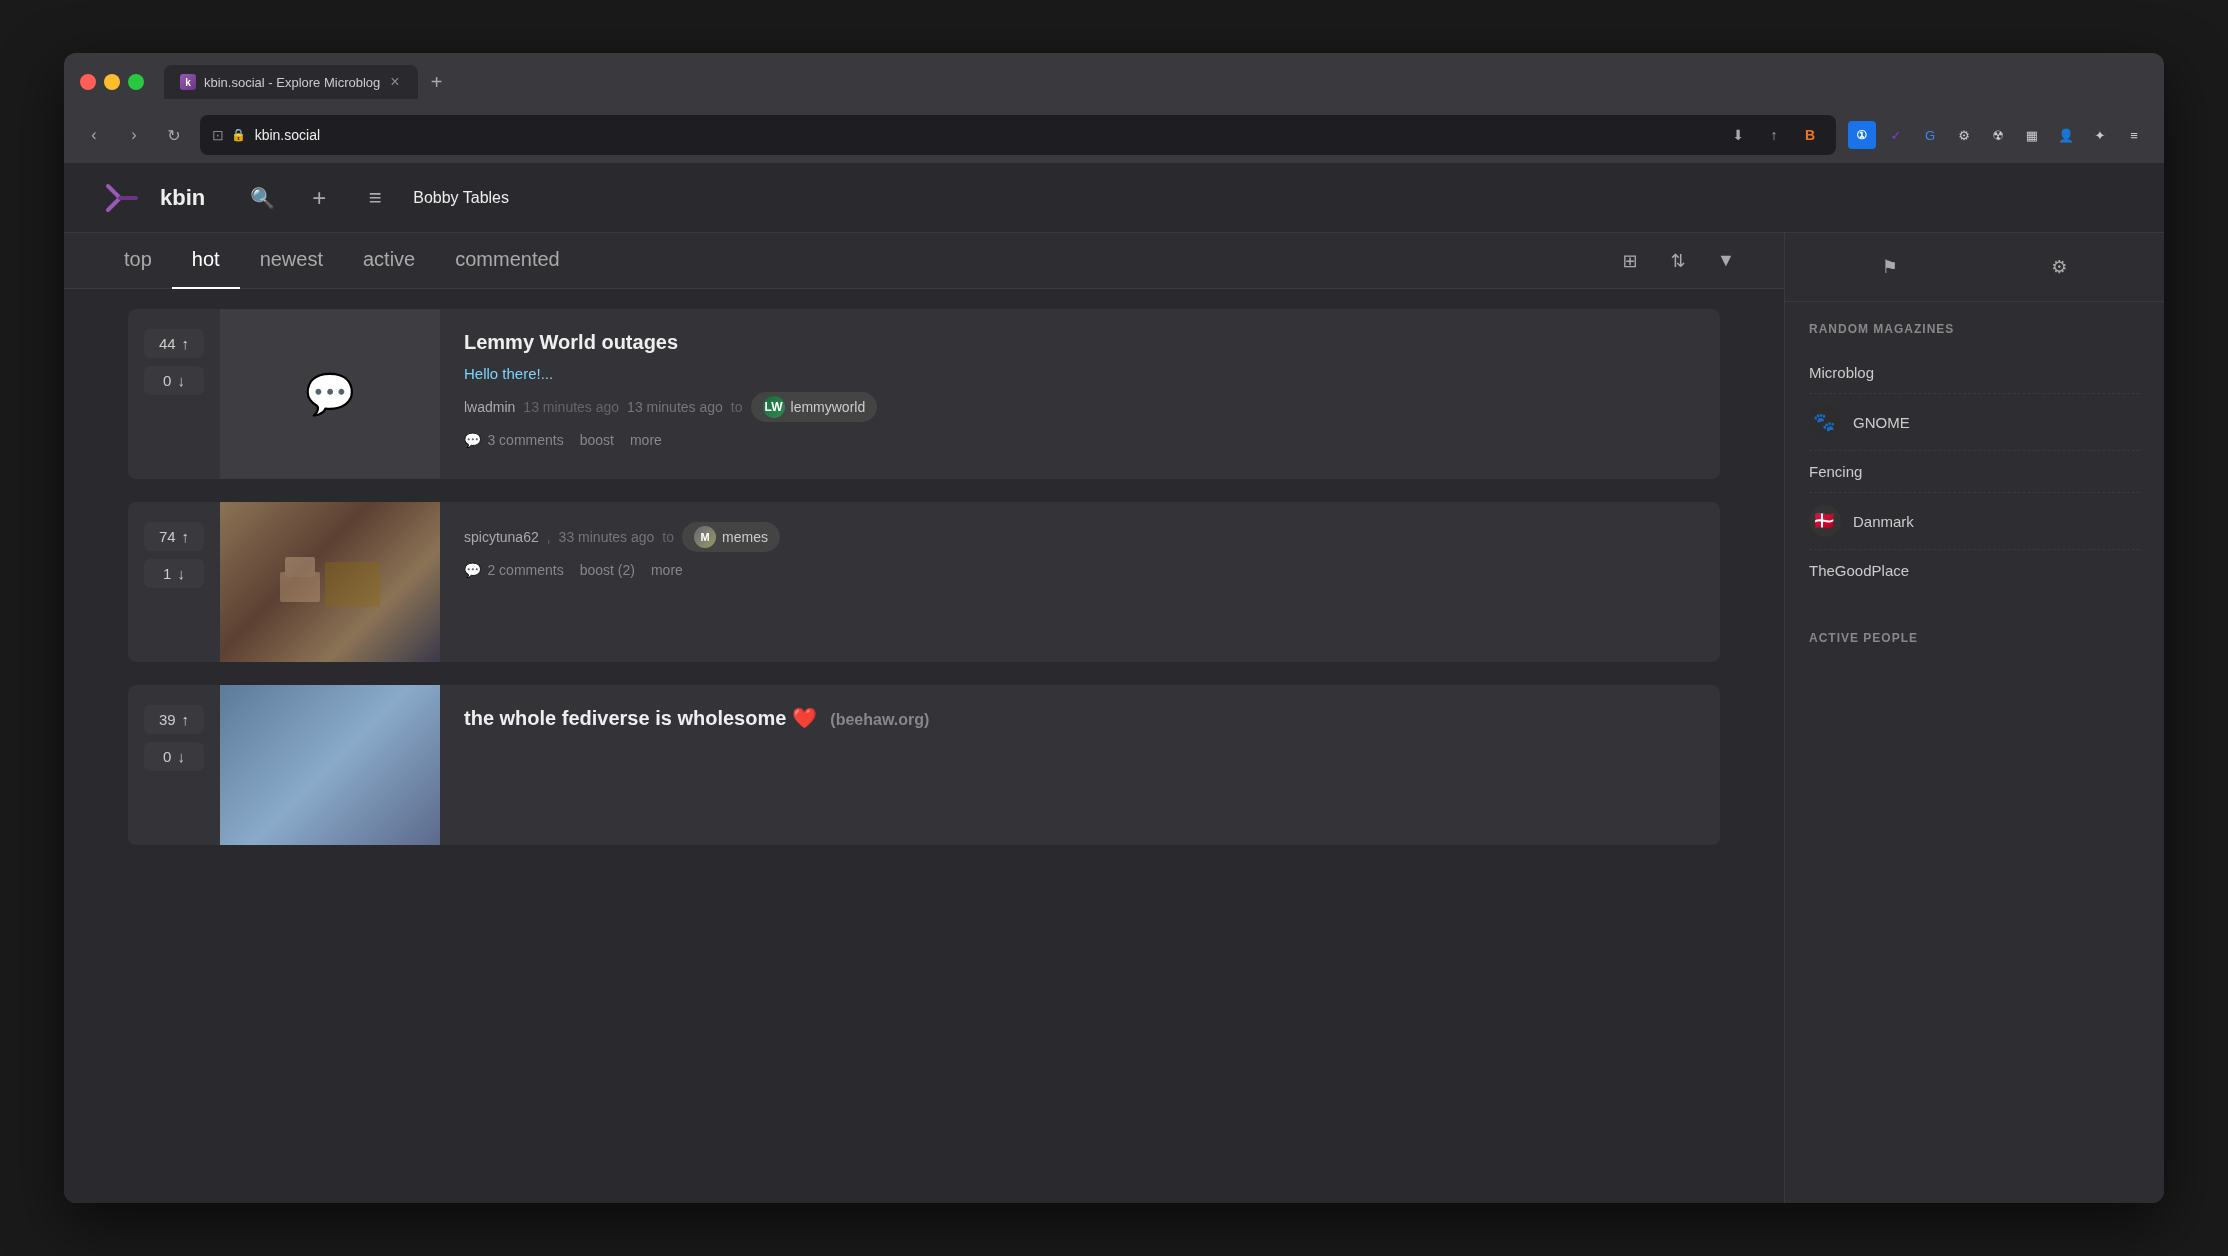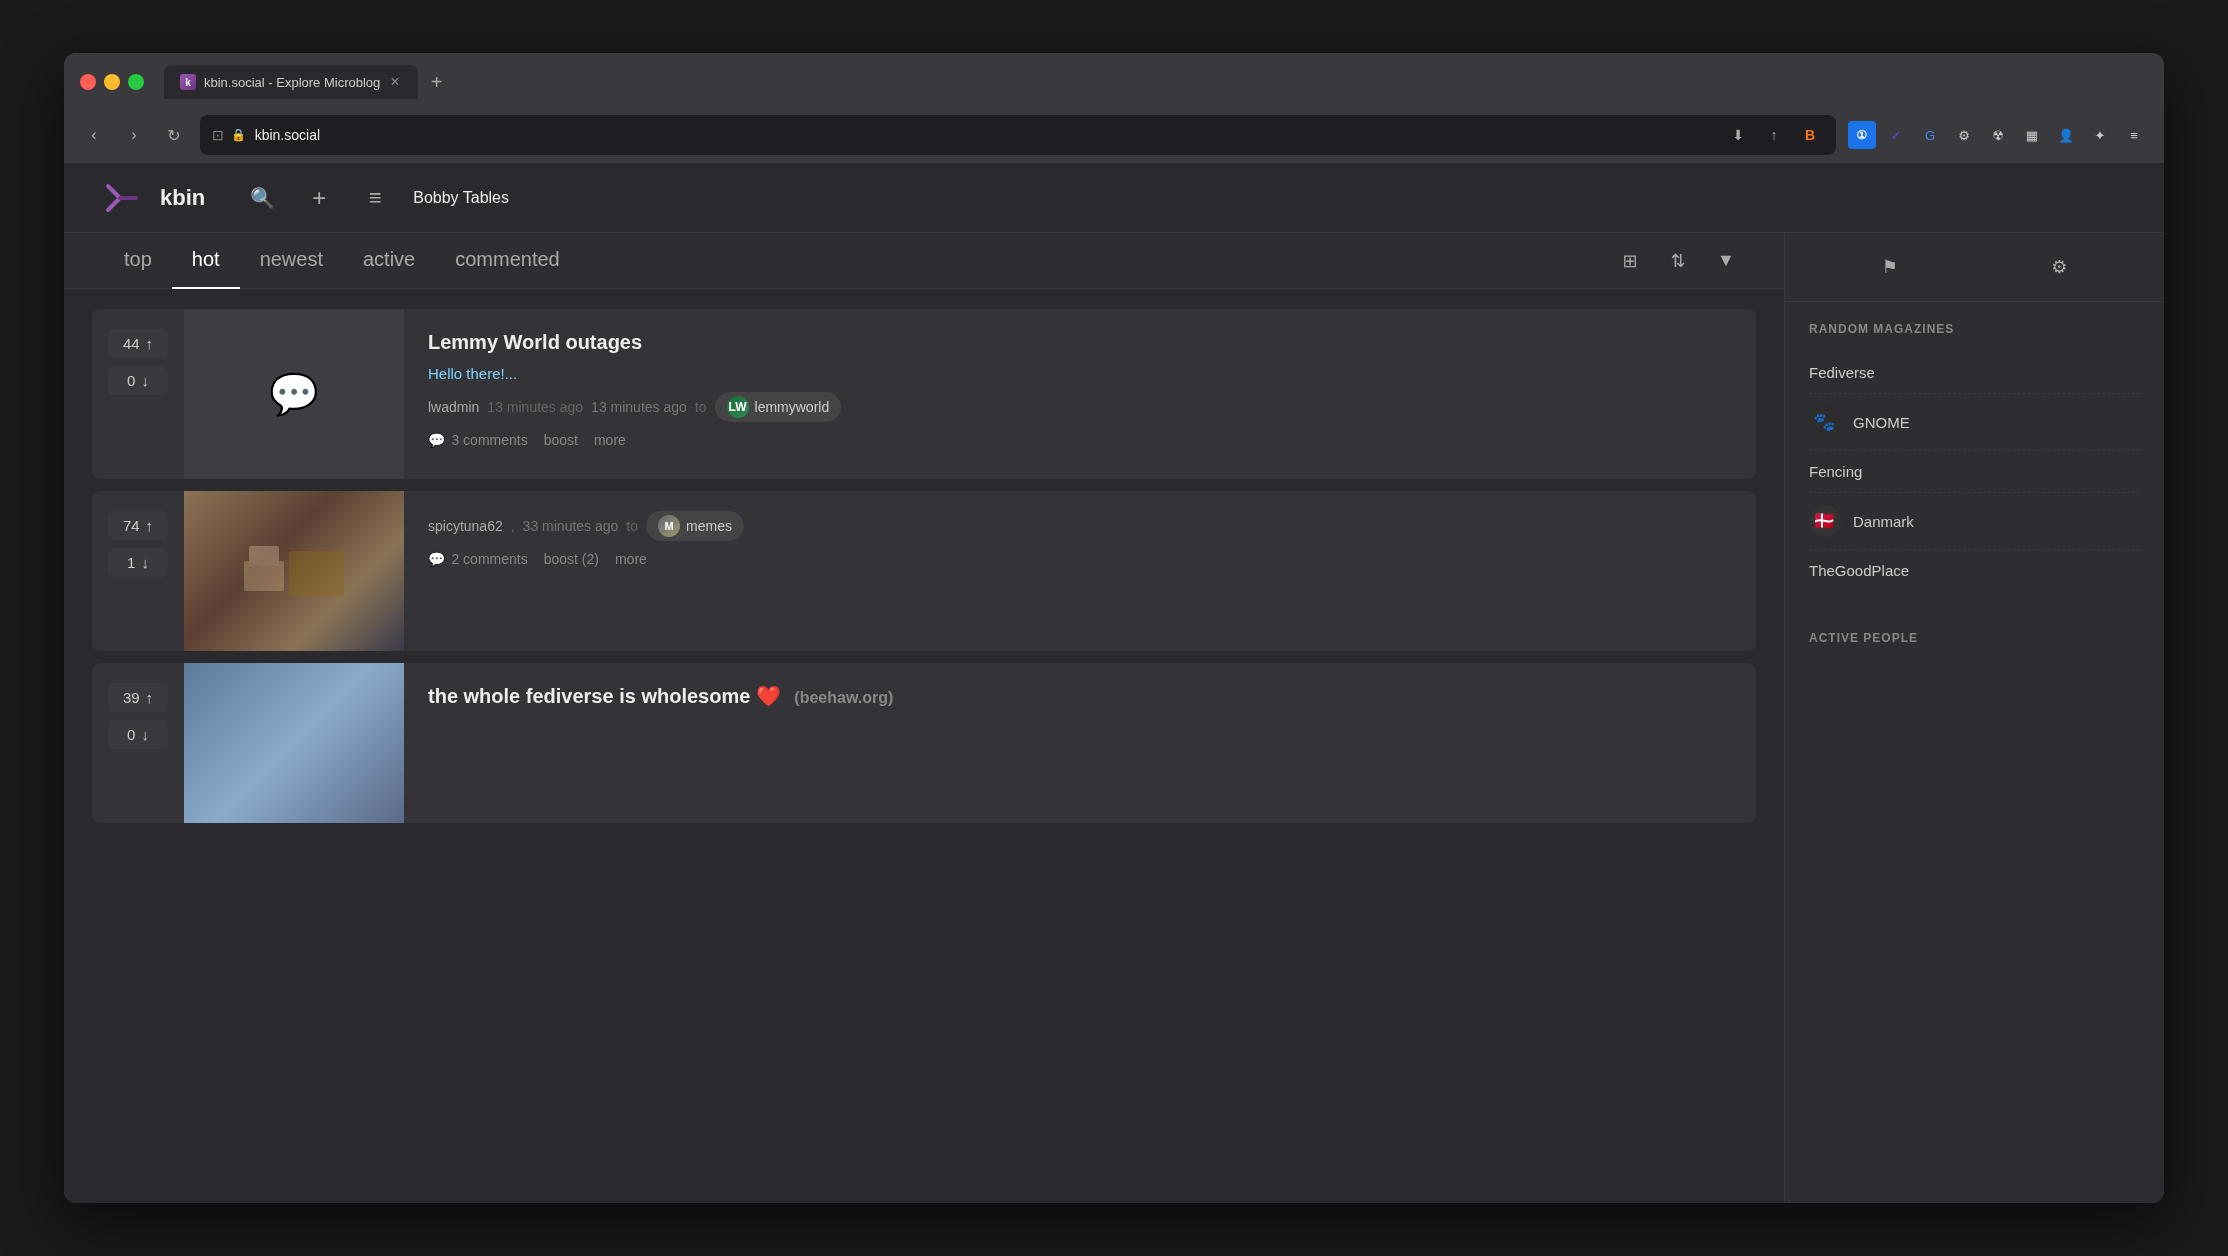--- a/index.html
+++ b/index.html
@@ -270,24 +270,24 @@
       cursor: pointer;
       width: 36px;
       height: 36px;
       display: flex;
       align-items: center;
       justify-content: center;
       border-radius: 4px;
     }
     
     .posts-container {
-      padding: 20px 28px;
+      padding: 20px 64px;
       display: flex;
       flex-direction: column;
-      gap: 12px;
+      gap: 23px;
     }
     .post-card {
       display: flex;
       background: #333338;
       border-radius: 8px;
       overflow: hidden;
       min-height: 160px;
     }
     .vote-col {
       display: flex;
@@ -693,21 +693,21 @@
         <div class="sidebar-toolbar">
           <div class="sidebar-tool-btn">⚑</div>
           <div class="sidebar-tool-btn">⚙</div>
         </div>
 
         <div class="sidebar-section">
           <div class="sidebar-section-title">RANDOM MAGAZINES</div>
           <div class="magazine-list">
 
             <div class="magazine-item magazine-item-no-icon">
-              <span class="magazine-name">Fediverse</span>
+              <span class="magazine-name">Microblog</span>
             </div>
 
             <div class="magazine-item">
               <div class="magazine-item-icon" style="background:#2d2d2d;font-size:18px;">🐾</div>
               <span class="magazine-name">GNOME</span>
             </div>
 
             <div class="magazine-item magazine-item-no-icon">
               <span class="magazine-name">Fencing</span>
             </div>

